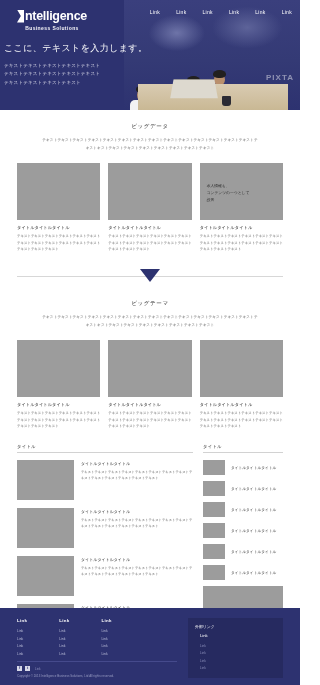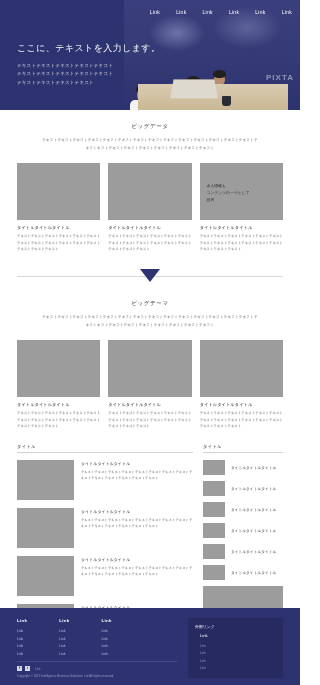--- a/index.html
+++ b/index.html
@@ -60,21 +60,21 @@
   }
   .logo-word { color:#fff; font-size:12.5px; font-weight:bold; letter-spacing:-.3px; }
   .logo-sub {
     color:#fff; font-size:5px; font-weight:bold; letter-spacing:.4px;
     text-align:center; margin-top:2px; opacity:.95;
   }
 
   .nav { position:absolute; right:8px; top:9px; display:flex; gap:16px; }
   .nav a { color:#fff; font-size:5px; text-decoration:none; letter-spacing:.3px; }
 
-  .hero-copy { position:absolute; left:17px; top:42px; z-index:3; }
+  .hero-copy { position:absolute; left:4px; top:42px; z-index:3; }
   .hero-title { color:#fff; font-size:9px; letter-spacing:.4px; margin-bottom:7px; }
   .hero-line { color:#dcdcea; font-size:4.6px; line-height:1.85; letter-spacing:.1px; }
 
   
   .section { padding: 0 17px; }
   .sec-title {
     text-align:center; font-size:5.5px; color:#333; letter-spacing:.6px;
     margin: 13px 0 7px;
   }
   .sec-lead {
@@ -194,20 +194,27 @@
 
         <div class="p-head" style="left:8px;top:3px;width:12px;height:15px;"></div>
         <div class="p-hair" style="left:7px;top:0px;width:14px;height:9px;"></div>
       </div>
       <div class="desk"></div>
       <div class="laptop"></div>
       <div class="mug"></div>
       <div class="watermark">PIXTA</div>
     </div>
 
+    <div class="logo">
+      <div class="logo-main">
+        <span class="logo-mark"></span>
+        <span class="logo-word">ntelligence</span>
+      </div>
+      <div class="logo-sub">Business Solutions</div>
+    </div>
 
     <div class="nav">
       <a href="#">Link</a>
       <a href="#">Link</a>
       <a href="#">Link</a>
       <a href="#">Link</a>
       <a href="#">Link</a>
       <a href="#">Link</a>
     </div>
 

